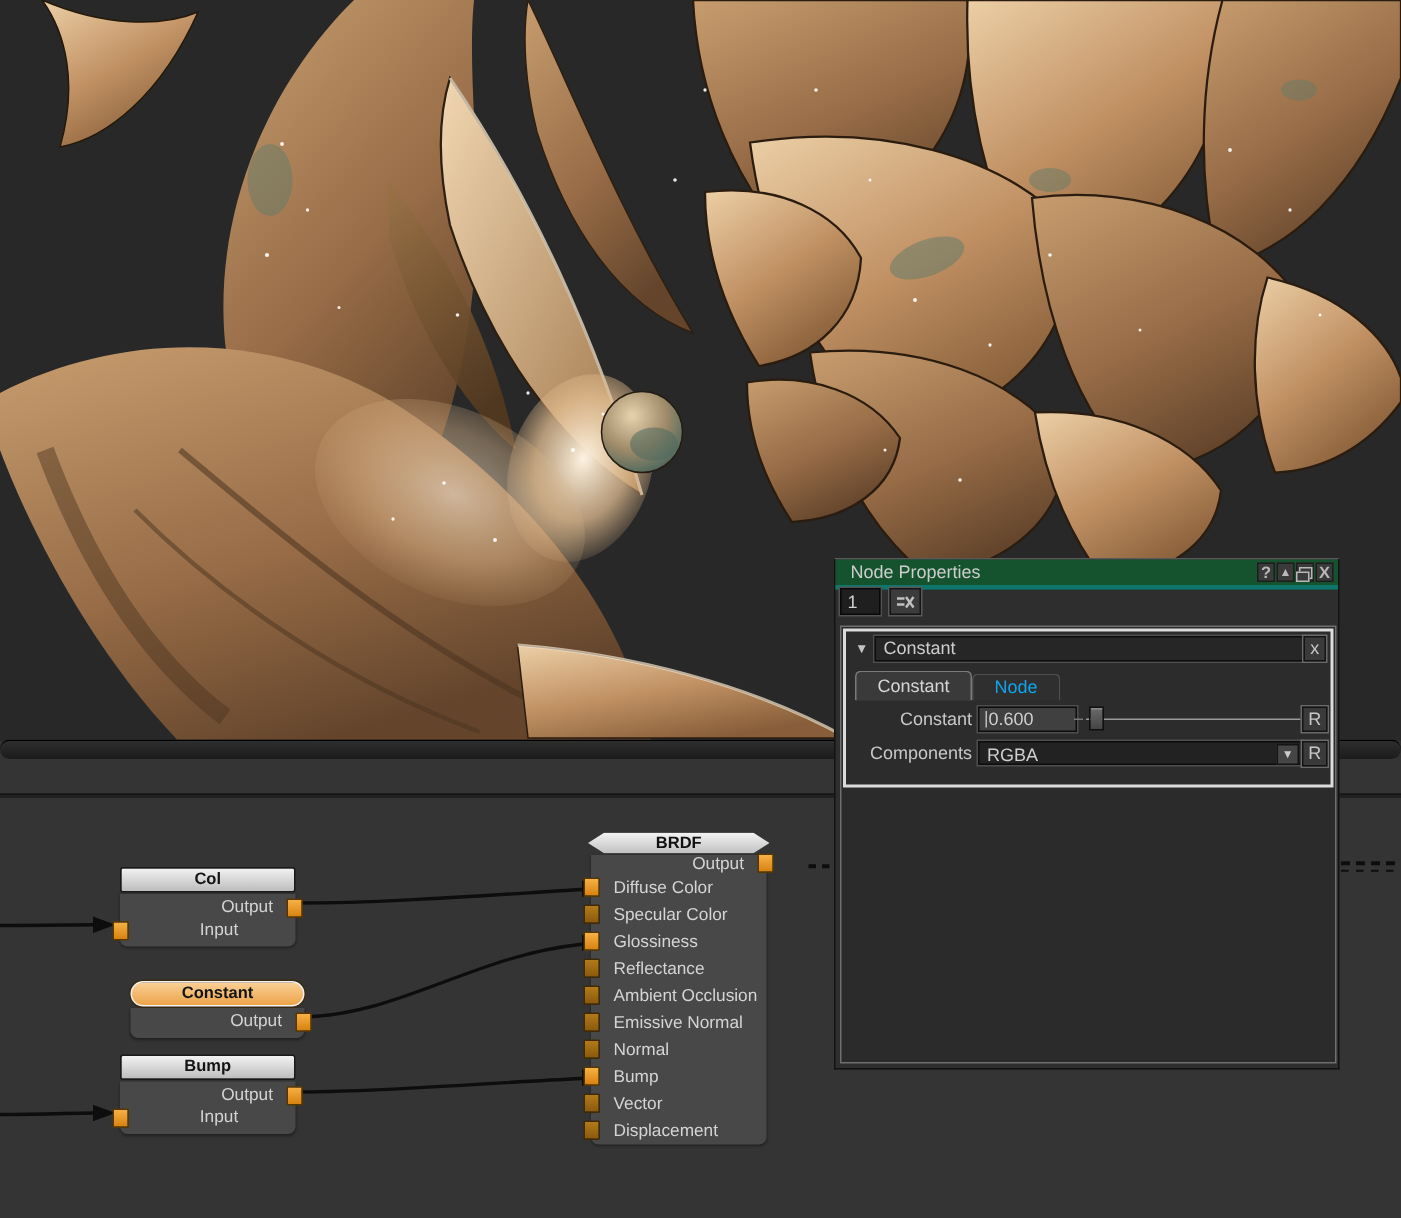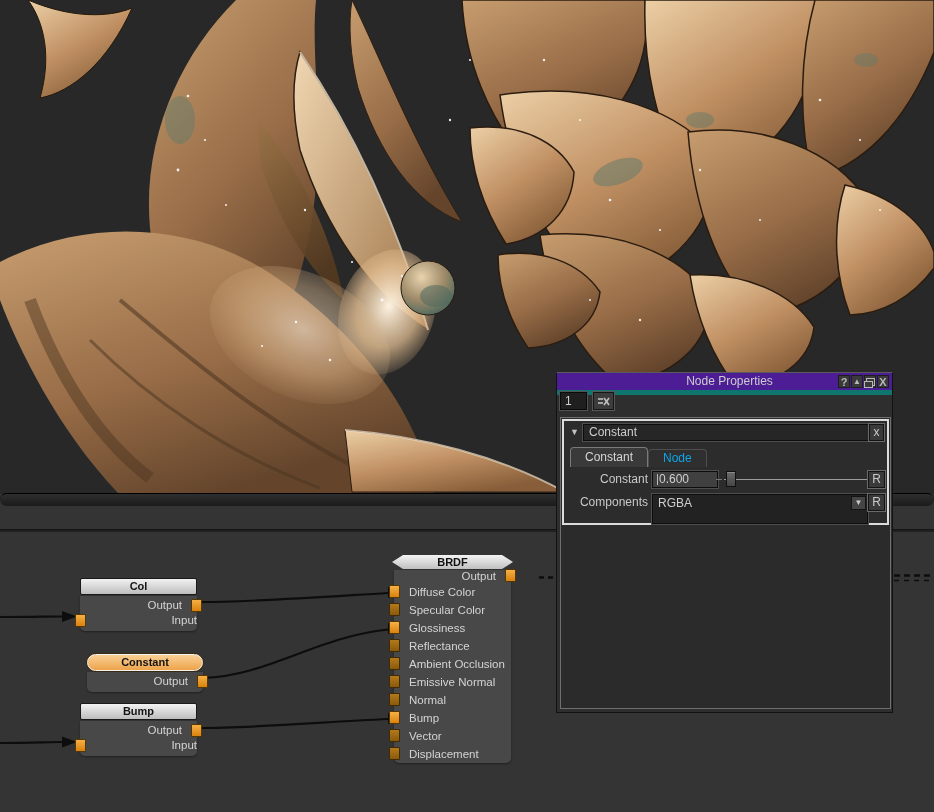--- a/index.html
+++ b/index.html
@@ -20,43 +20,43 @@
   .node{position:absolute;z-index:3;font-size:11.5px;}
   .nhead{height:15px;line-height:15px;text-align:center;color:#141414;
        background:linear-gradient(#f2f2f2,#bdbdbd);border:1px solid #1a1a1a;
        border-radius:2px;font-weight:bold;font-size:11px;}
   .nhead.sel{background:linear-gradient(#f9d096,#eda44a);border-radius:9px;
        border:1px solid #f2f2f2;box-shadow:0 0 0 1px #3a2a10;}
   .nbody{background:#484848;border-radius:0 0 5px 5px;margin-top:1px;
        box-shadow:0 1px 2px rgba(0,0,0,.4);padding:2px 0 3px;}
   .prow{position:relative;height:15px;line-height:15px;color:#d4d4d4;}
   .prow.out{text-align:right;padding-right:15px;}
-  .prow.in{text-align:right;padding-left:15px;}
+  .prow.in{text-align:center;padding-left:15px;}
   .sock{position:absolute;width:11px;height:13px;top:1px;border-radius:1px;
        background:linear-gradient(#f7b045,#d8820f);border:1px solid #553703;box-sizing:border-box;}
   .sock.dim{background:linear-gradient(#b27a19,#8a5a0c);border-color:#3f2a04;}
   .sock.o{right:-5px;} .sock.i{left:-5px;}
   
   .chevron{position:absolute;left:-2px;top:0;width:121px;height:14px;line-height:14px;
        text-align:center;color:#111;font-weight:bold;font-size:11px;
        background:linear-gradient(#f4f4f4,#c0c0c0);
        clip-path:polygon(0 50%,11px 0,calc(100% - 11px) 0,100% 50%,calc(100% - 11px) 100%,11px 100%);}
   .brdf-body{margin-top:15px;background:#484848;border-radius:0 0 5px 5px;
        box-shadow:0 1px 2px rgba(0,0,0,.4);}
   .brdf-out{position:relative;height:13px;line-height:13px;text-align:right;
        padding-right:15px;color:#d4d4d4;}
   .brdf-out .sock{top:-1px;}
   .brow{position:relative;height:18px;line-height:18px;padding-left:15px;color:#d4d4d4;}
   .brow .sock{top:2px;}
   
   .panel{position:absolute;left:556px;top:372px;width:337px;height:341px;z-index:10;
        background:#2e2e2e;border:1px solid #121212;border-top:1px solid #5a5a5a;
        box-sizing:border-box;color:#cacaca;font-size:12px;}
-  .ptitle{height:17px;line-height:16px;padding-left:10px;background:#4c1d95;
-       border-bottom:5px solid #0f766e;color:#cdcdcd;text-align:center;}
+  .ptitle{height:17px;line-height:16px;padding-left:10px;background:#14532d;
+       border-bottom:3px solid #0f766e;color:#cdcdcd;}
   .wicons{position:absolute;right:3px;top:2px;display:flex;gap:1px;}
   .wicon{width:12px;height:13px;line-height:13px;text-align:center;color:#b8b8b8;
        font-weight:bold;font-size:11px;background:#3a3a3a;border:1px solid #1d1d1d;box-sizing:border-box;}
   .wicon .sq{position:relative;width:7px;height:6px;border:1px solid #b8b8b8;margin:2px auto;}
   .wicon .sq:before{content:"";position:absolute;left:-3px;top:2px;width:7px;height:5px;
        border:1px solid #b8b8b8;background:#3a3a3a;}
   .cnt-field{position:absolute;left:3px;top:19px;width:27px;height:18px;background:#1f1f1f;
        border:1px solid #090909;box-shadow:0 0 0 1px #525252;box-sizing:border-box;
        line-height:16px;padding-left:4px;color:#cfcfcf;}
   .lockbtn{position:absolute;left:36px;top:19px;width:21px;height:18px;background:#3c3c3c;
@@ -86,21 +86,21 @@
        line-height:15px;padding-left:4px;color:#cfcfcf;}
   .vfield .caret{display:inline-block;width:1px;height:11px;background:#bbb;
        vertical-align:-2px;margin-right:1px;}
   .track{position:absolute;left:160px;top:8px;width:143px;height:1px;background:#9a9a9a;}
   .nub{position:absolute;left:152px;top:8px;width:6px;height:1px;background:#777;}
   .handle{position:absolute;left:162px;top:0;width:10px;height:16px;background:linear-gradient(#6a6a6a,#454545);
        border:1px solid #101010;box-shadow:inset 0 1px 0 #8a8a8a;box-sizing:border-box;}
   .rbtn{position:absolute;right:6px;top:0;width:17px;height:17px;background:#3a3a3a;
        border:1px solid #141414;box-shadow:0 0 0 1px #6a6a6a;box-sizing:border-box;
        text-align:center;line-height:15px;color:#c9c9c9;}
-  .dropdown{position:absolute;left:88px;width:216px;height:30px;background:#222;
+  .dropdown{position:absolute;left:88px;width:216px;height:16px;background:#222;
        border:1px solid #0d0d0d;box-shadow:0 0 0 1px #4e4e4e;box-sizing:border-box;
        line-height:16px;padding-left:5px;color:#cfcfcf;}
   .ddbtn{position:absolute;right:1px;top:1px;width:15px;height:14px;background:#454545;
        border:1px solid #141414;box-sizing:border-box;text-align:center;line-height:12px;
        color:#ccc;font-size:8px;}
 </style>
 </head>
 <body>
 
 <div class="viewport">

